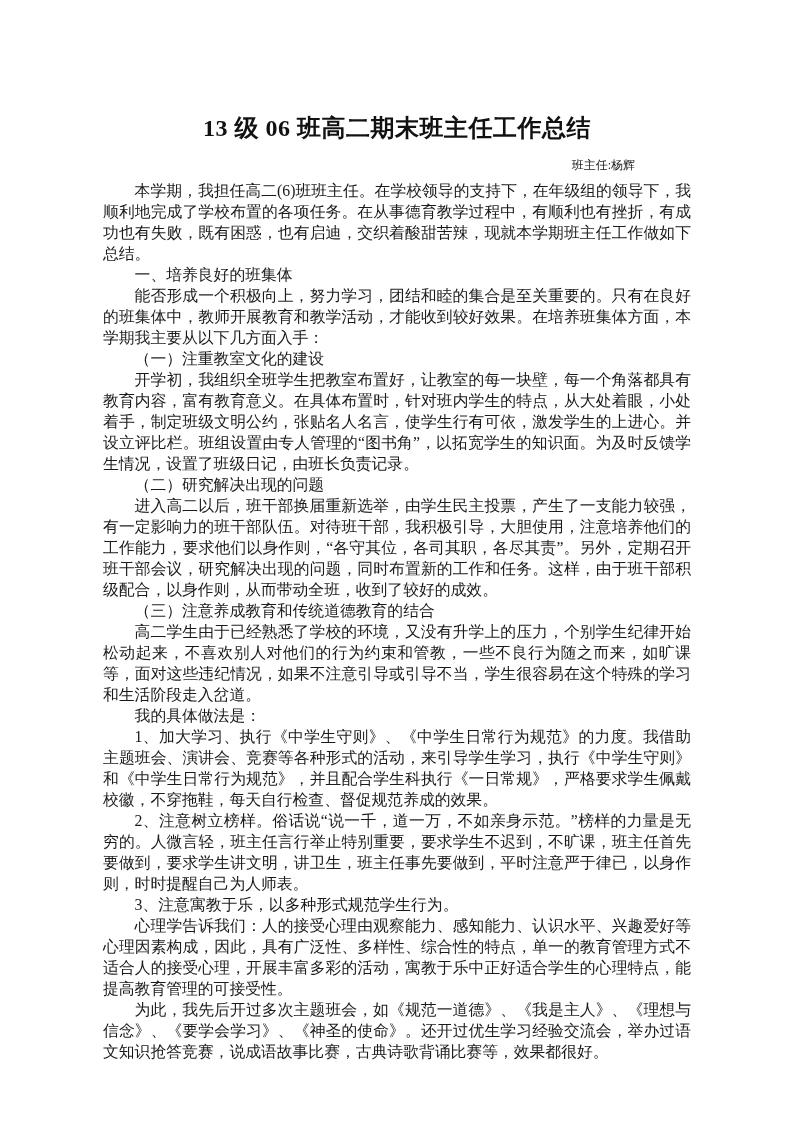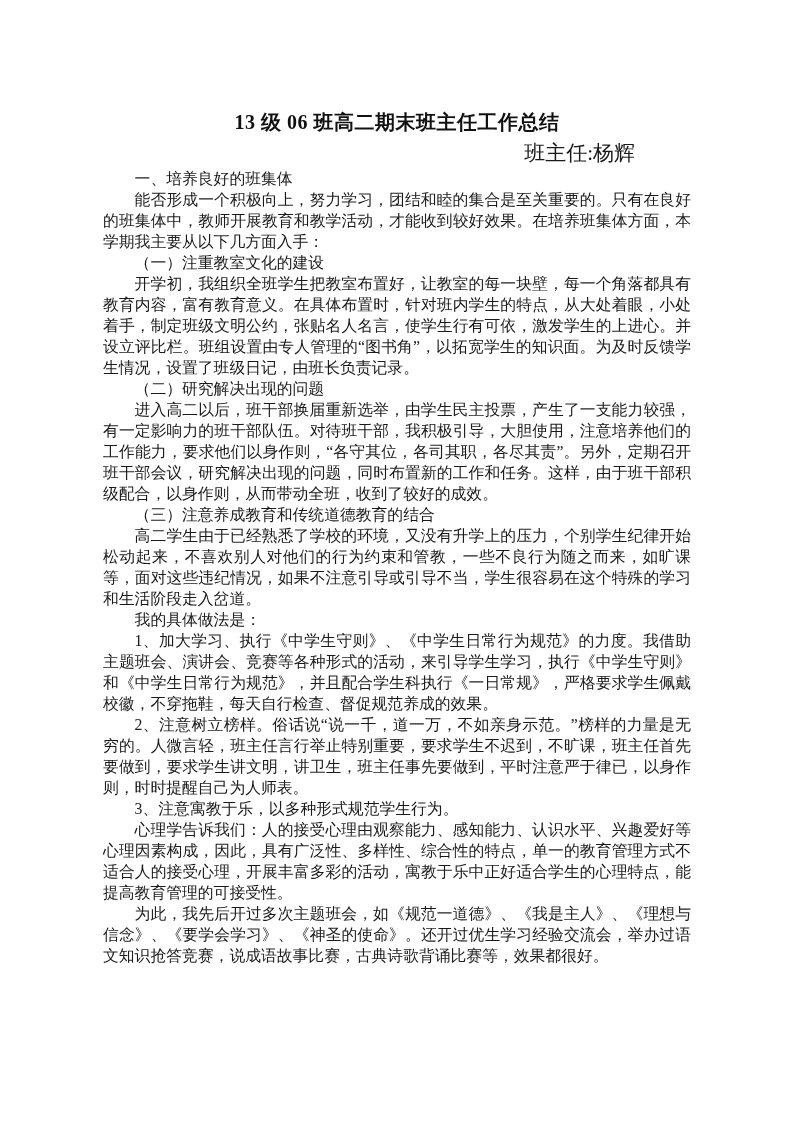--- a/index.html
+++ b/index.html
@@ -15,30 +15,30 @@
     overflow: hidden;
     color: #1a1a1a;
   }
   .content {
     position: absolute;
     left: 103px;
     top: 104px;
     width: 588px;
   }
   .doc-title {
-    font-size: 20px;
+    font-size: 24px;
     font-weight: bold;
     text-align: center;
     line-height: 32px;
     letter-spacing: 0.5px;
-    margin: 2px;
+    margin: 8px;
     color: #111111;
   }
   .author-line {
-    font-size: 21px;
+    font-size: 12px;
     line-height: 27px;
     text-align: right;
     padding-right: 56px;
     margin: 0;
     color: #1a1a1a;
   }
   .body-text {
     margin-top: 1px;
   }
   .para {
@@ -55,20 +55,21 @@
 <body>
 
 <div class="page">
   <div class="content">
 
     <h1 class="doc-title">13 级 06 班高二期末班主任工作总结</h1>
 
     <p class="author-line">班主任:杨辉</p>
 
     <div class="body-text">
+      <p class="para">本学期，我担任高二(6)班班主任。在学校领导的支持下，在年级组的领导下，我顺利地完成了学校布置的各项任务。在从事德育教学过程中，有顺利也有挫折，有成功也有失败，既有困惑，也有启迪，交织着酸甜苦辣，现就本学期班主任工作做如下总结。</p>
       <p class="para">一、培养良好的班集体</p>
       <p class="para">能否形成一个积极向上，努力学习，团结和睦的集合是至关重要的。只有在良好的班集体中，教师开展教育和教学活动，才能收到较好效果。在培养班集体方面，本学期我主要从以下几方面入手：</p>
       <p class="para">（一）注重教室文化的建设</p>
       <p class="para">开学初，我组织全班学生把教室布置好，让教室的每一块壁，每一个角落都具有教育内容，富有教育意义。在具体布置时，针对班内学生的特点，从大处着眼，小处着手，制定班级文明公约，张贴名人名言，使学生行有可依，激发学生的上进心。并设立评比栏。班组设置由专人管理的“图书角”，以拓宽学生的知识面。为及时反馈学生情况，设置了班级日记，由班长负责记录。</p>
       <p class="para">（二）研究解决出现的问题</p>
       <p class="para">进入高二以后，班干部换届重新选举，由学生民主投票，产生了一支能力较强，有一定影响力的班干部队伍。对待班干部，我积极引导，大胆使用，注意培养他们的工作能力，要求他们以身作则，“各守其位，各司其职，各尽其责”。另外，定期召开班干部会议，研究解决出现的问题，同时布置新的工作和任务。这样，由于班干部积级配合，以身作则，从而带动全班，收到了较好的成效。</p>
       <p class="para">（三）注意养成教育和传统道德教育的结合</p>
       <p class="para">高二学生由于已经熟悉了学校的环境，又没有升学上的压力，个别学生纪律开始松动起来，不喜欢别人对他们的行为约束和管教，一些不良行为随之而来，如旷课等，面对这些违纪情况，如果不注意引导或引导不当，学生很容易在这个特殊的学习和生活阶段走入岔道。</p>
       <p class="para">我的具体做法是：</p>
       <p class="para">1、加大学习、执行《中学生守则》、《中学生日常行为规范》的力度。我借助主题班会、演讲会、竞赛等各种形式的活动，来引导学生学习，执行《中学生守则》和《中学生日常行为规范》，并且配合学生科执行《一日常规》，严格要求学生佩戴校徽，不穿拖鞋，每天自行检查、督促规范养成的效果。</p>

